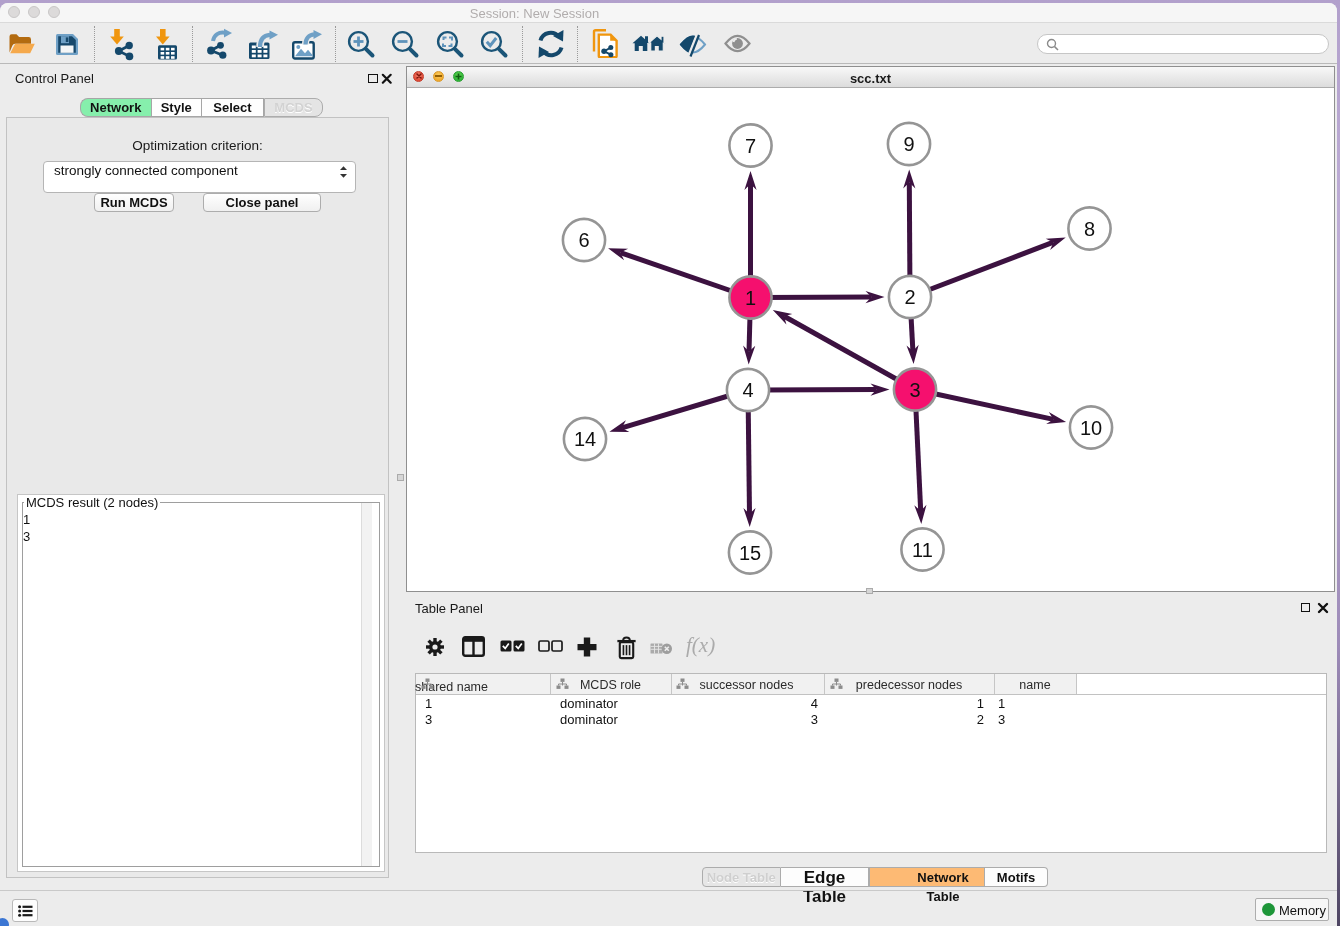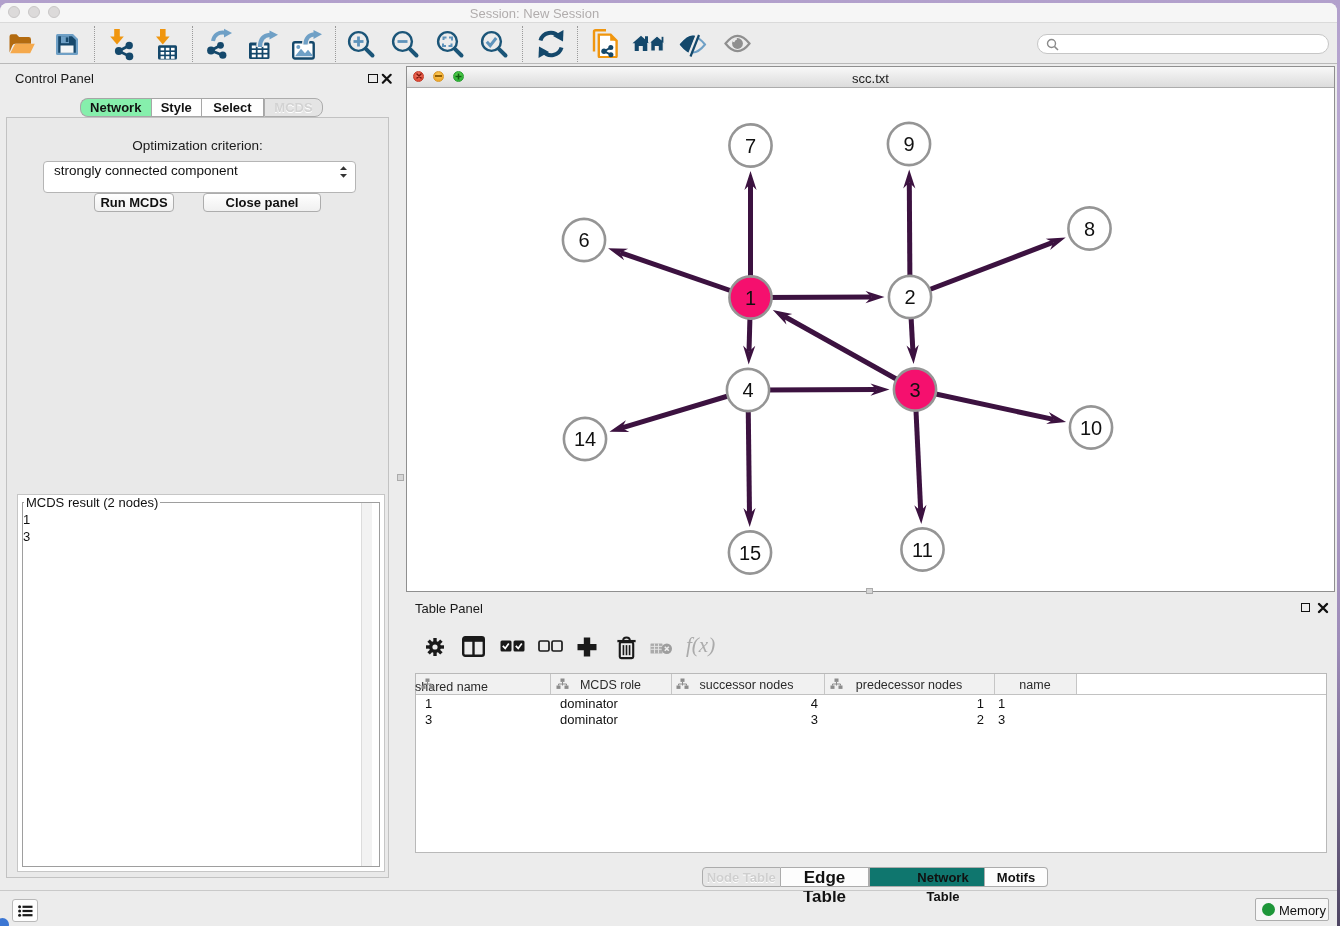--- a/index.html
+++ b/index.html
@@ -200,21 +200,21 @@
 <div class="abs" style="left:413px;top:70.5px;width:11.4px;height:11.4px;border-radius:50%;background:radial-gradient(circle at 50% 35%,#F08070,#E04B36 70%);border:1px solid #C23B2B;"></div>
 <svg class="abs" style="left:414.9px;top:72.4px" width="8" height="8" viewBox="0 0 8 8">
     <path d="M2 2 L6 6 M6 2 L2 6" stroke="#7D150B" stroke-width="1.5" stroke-linecap="round"></path>
   </svg>
 <div class="abs" style="left:433px;top:70.5px;width:11.4px;height:11.4px;border-radius:50%;background:radial-gradient(circle at 50% 35%,#FACC62,#F0A92B 70%);border:1px solid #D9992B;"></div>
 <div class="abs" style="left:435.2px;top:75.4px;width:7px;height:1.8px;background:#925F05;"></div>
 <div class="abs" style="left:452.7px;top:70.5px;width:11.4px;height:11.4px;border-radius:50%;background:radial-gradient(circle at 50% 35%,#67D455,#2DB637 70%);border:1px solid #2B9E33;"></div>
 <svg class="abs" style="left:455px;top:72.8px" width="7" height="7" viewBox="0 0 7 7">
     <path d="M3.5 0.5 V6.5 M0.5 3.5 H6.5" stroke="#0F5D10" stroke-width="1.7"></path>
   </svg>
-<div class="abs" style="left:406px;top:71px;width:929px;text-align:center;font-size:13px;font-weight:400;color:#1A1A1A;">scc.txt</div>
+<div class="abs" style="left:406px;top:71px;width:929px;text-align:center;font-size:13px;font-weight:700;color:#1A1A1A;">scc.txt</div>
 <svg class="abs" style="left:407px;top:88px" width="927px" height="503px" viewBox="0 0 927 503" font-family="Liberation Sans, sans-serif">
 <line x1="343.5" y1="209.5" x2="343.5" y2="96.0" stroke="#3C1240" stroke-width="5"></line>
 <path d="M343.5,83.0 L349.6,102.0 L343.5,96.0 L337.4,102.0 Z" fill="#3C1240"></path>
 <line x1="343.5" y1="209.5" x2="213.4" y2="164.6" stroke="#3C1240" stroke-width="5"></line>
 <path d="M201.1,160.3 L221.1,160.8 L213.4,164.6 L217.1,172.3 Z" fill="#3C1240"></path>
 <line x1="343.5" y1="209.5" x2="464.5" y2="209.1" stroke="#3C1240" stroke-width="5"></line>
 <path d="M477.5,209.1 L458.5,215.2 L464.5,209.1 L458.5,203.0 Z" fill="#3C1240"></path>
 <line x1="343.5" y1="209.5" x2="342.0" y2="263.5" stroke="#3C1240" stroke-width="5"></line>
 <path d="M341.7,276.5 L336.1,257.4 L342.0,263.5 L348.3,257.7 Z" fill="#3C1240"></path>
 <line x1="503.0" y1="209.0" x2="502.3" y2="94.5" stroke="#3C1240" stroke-width="5"></line>
@@ -365,21 +365,21 @@
 <div class="abs" style="left:860px;top:696px;width:124px;text-align:right;font-size:13px;color:#111;">1</div>
 <div class="abs" style="left:998px;top:696px;font-size:13px;color:#111;">1</div>
 <div class="abs" style="left:425px;top:712px;font-size:13px;color:#111;">3</div>
 <div class="abs" style="left:560px;top:712px;font-size:13px;color:#111;">dominator</div>
 <div class="abs" style="left:700px;top:712px;width:118px;text-align:right;font-size:13px;color:#111;">3</div>
 <div class="abs" style="left:860px;top:712px;width:124px;text-align:right;font-size:13px;color:#111;">2</div>
 <div class="abs" style="left:998px;top:712px;font-size:13px;color:#111;">3</div>
 
 <div class="abs" style="left:701.5px;top:866.5px;width:79.5px;height:20px;background:#E6E6E6;border:1px solid #ACACAC;border-radius:4px 0 0 4px;font-size:13px;font-weight:600;color:#CFCFCF;text-shadow:0 1px 0 #FFF;text-align:center;line-height:19px;">Node Table</div>
 <div class="abs" style="left:781px;top:866.5px;width:88px;height:20px;background:#FDFDFD;border:1px solid #ACACAC;border-left:none;font-size:17px;font-weight:600;color:#111;text-align:center;line-height:19px;">Edge Table</div>
-<div class="abs" style="left:869px;top:866.5px;width:116px;height:20px;background:#0f766e;border:1px solid #ACACAC;border-left:1px solid #ACACAC;font-size:13px;font-weight:600;color:#111;text-align:center;line-height:19px;padding-left:32px;">Network Table</div>
+<div class="abs" style="left:869px;top:866.5px;width:116px;height:20px;background:#fdba74;border:1px solid #ACACAC;border-left:1px solid #ACACAC;font-size:13px;font-weight:600;color:#111;text-align:center;line-height:19px;padding-left:32px;">Network Table</div>
 <div class="abs" style="left:985px;top:866.5px;width:63px;height:20px;background:#FDFDFD;border:1px solid #ACACAC;border-left:none;border-radius:0 4px 4px 0;font-size:13px;font-weight:600;color:#111;text-align:center;line-height:19px;">Motifs</div>
 
 <div class="abs" style="left:0;top:889.5px;width:1336.5px;height:1px;background:#C9C9C9;"></div>
 <div class="abs" style="left:12px;top:898.5px;width:26px;height:23px;background:#FDFDFD;border:1px solid #B9B9B9;border-radius:3px;"></div>
 <svg class="abs" style="left:18px;top:904.5px" width="15" height="12" viewBox="0 0 15 12">
     <g fill="#1A1A1A">
       <circle cx="1.6" cy="1.8" r="1.5"></circle>
       <circle cx="1.6" cy="6" r="1.5"></circle>
       <circle cx="1.6" cy="10.2" r="1.5"></circle>
       <rect x="4.5" y="0.7" width="10" height="2.2"></rect>

